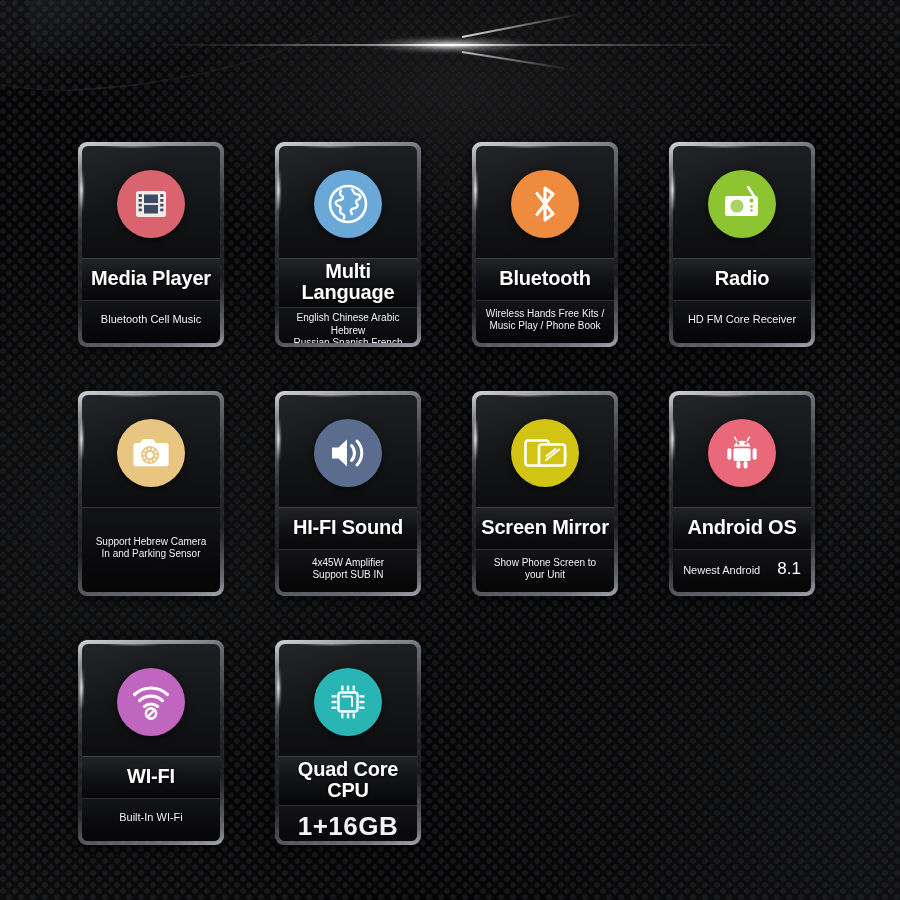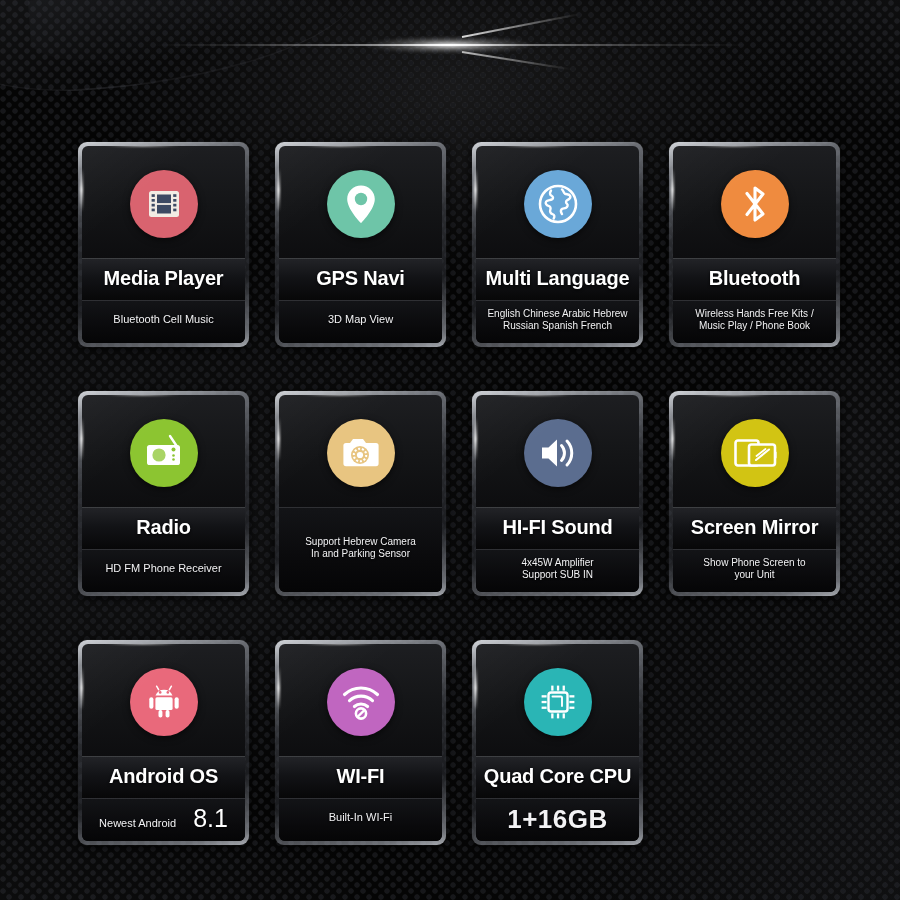--- a/index.html
+++ b/index.html
@@ -177,21 +177,21 @@
     width: 760px;
     display: grid;
     grid-template-columns: repeat(4, 170px);
     grid-auto-rows: 205px;
     column-gap: 27px;
     row-gap: 44px;
   }
 
   .card {
     position: relative;
-    width: 171px;
+    width: 146px;
     height: 205px;
     border-radius: 9px;
     padding: 4px;
     background:
       linear-gradient(168deg,
         rgba(225,228,233,.92) 0%,
         rgba(140,144,152,.72) 16%,
         rgba(70,73,80,.55) 42%,
         rgba(44,46,52,.55) 70%,
         rgba(150,154,162,.70) 94%,
@@ -302,21 +302,21 @@
   }
   .card-sub.tiny { font-size: 10px; }
   .card-sub.big  { font-size: 26px; font-weight: bold; letter-spacing: .5px; }
 
   .sub-inline {
     display: inline-flex;
     align-items: baseline;
     gap: 17px;
   }
   .sub-inline .accent {
-    font-size: 25px;
+    font-size: 17px;
     font-weight: normal;
     color: #ffffff;
   }
 </style>
 </head>
 <body>
 
 <div id="page">
 
   <div id="mesh"></div>
@@ -363,38 +363,20 @@
             <div class="card-title">Media Player</div>
           </div>
           <div class="sub-band">
             <div class="card-sub">Bluetooth Cell Music</div>
           </div>
         </div>
       </div>
       <div class="card">
         <div class="card-inner">
           <div class="icon-area">
-            <div class="icon-circle" style="background: rgb(110, 197, 168);">
-              <svg width="40" height="42" viewBox="0 0 40 42">
-      <path d="M20 2.5c-7.6 0-13.8 6.1-13.8 13.6 0 9.9 12.3 22.6 13 23.3a1.1 1.1 0 0 0 1.6 0c.7-.7 13-13.4 13-23.3C33.8 8.6 27.6 2.5 20 2.5z" fill="#ffffff"></path>
-      <circle cx="20" cy="16" r="6.2" fill="#6ec5a8"></circle>
-    </svg>
-            </div>
-          </div>
-          <div class="title-band">
-            <div class="card-title">GPS Navi</div>
-          </div>
-          <div class="sub-band">
-            <div class="card-sub">3D Map View</div>
-          </div>
-        </div>
-      </div>
-      <div class="card">
-        <div class="card-inner">
-          <div class="icon-area">
             <div class="icon-circle" style="background: rgb(106, 168, 216);">
               <svg width="42" height="42" viewBox="0 0 42 42">
       <circle cx="21" cy="21" r="18" fill="none" stroke="#ffffff" stroke-width="2.6"></circle>
       <path d="M14 7.5c-1.6 2.6-1.2 4.4 .6 5.3 1.7 .9 2 2.6 .3 3.6-1.8 1-4.6 .5-5.8 2.2-1.2 1.7 .4 3.8 2.3 4.2 1.9 .5 2.6 2.1 1.9 4-.7 1.8 .2 3.7 2.2 4.3 2 .6 2.4 2.6 1.2 4.4" fill="none" stroke="#ffffff" stroke-width="2.4" stroke-linecap="round"></path>
       <path d="M25 6.4c1.8 1.4 1.2 3.2 2.8 4.2 1.7 1 4.5 .4 5.4 2.3 .9 1.9-1.2 3.3-2.9 4.2-1.7 .9-1.6 2.7-.3 3.8 1.3 1.1 .6 3.1-1.1 3.9-1.7 .8-3.5 .3-4.5 1.7-1 1.4-.3 3.2 .6 4.6" fill="none" stroke="#ffffff" stroke-width="2.4" stroke-linecap="round"></path>
     </svg>
             </div>
           </div>
           <div class="title-band">
             <div class="card-title">Multi Language</div>
@@ -434,21 +416,21 @@
       <circle cx="31.5" cy="17.5" r="2" fill="#8cc531"></circle>
       <circle cx="31.5" cy="23.5" r="1.3" fill="#8cc531"></circle>
       <circle cx="31.5" cy="27.5" r="1.3" fill="#8cc531"></circle>
     </svg>
             </div>
           </div>
           <div class="title-band">
             <div class="card-title">Radio</div>
           </div>
           <div class="sub-band">
-            <div class="card-sub">HD FM Phone Receiver</div>
+            <div class="card-sub">HD FM Core Receiver</div>
           </div>
         </div>
       </div>
       <div class="card">
         <div class="card-inner">
           <div class="icon-area">
             <div class="icon-circle" style="background: rgb(232, 197, 129);">
               <svg width="44" height="38" viewBox="0 0 44 38">
       <path d="M14 5 h10 l3 4 h10 a2.6 2.6 0 0 1 2.6 2.6 v18 a2.6 2.6 0 0 1 -2.6 2.6 h-30 A2.6 2.6 0 0 1 4.4 29.6 v-18 A2.6 2.6 0 0 1 7 9 h4 z" fill="#ffffff"></path>
       <circle cx="21" cy="21" r="9" fill="#e8c581"></circle>

